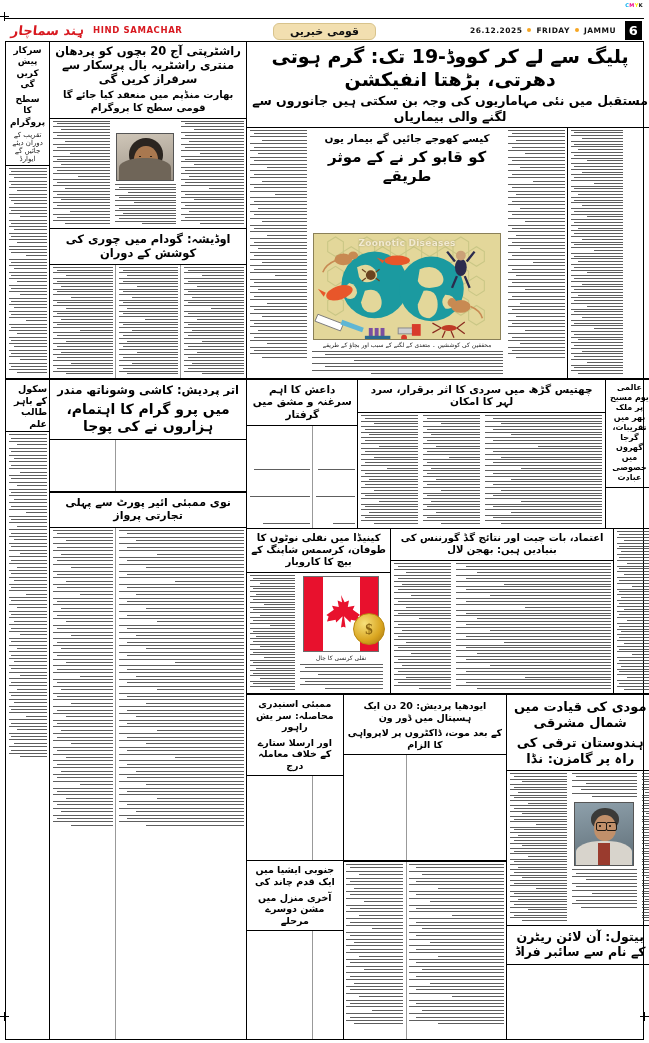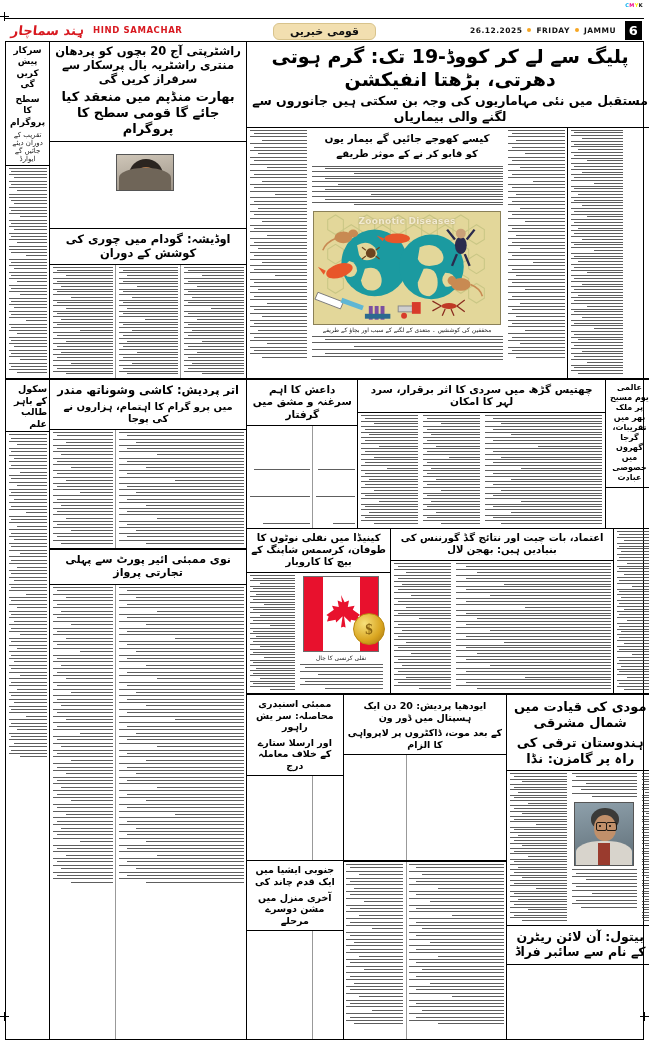--- a/index.html
+++ b/index.html
@@ -290,21 +290,21 @@
             <div class="uline s5"></div>
         </div>
       </div>
     </div>
     <div class="vrule"></div>
 
     <div class="col" style="width:196px">
 
       <div class="stack" style="height:186px">
         <div class="hl hl-md" style="padding-top:3px;font-size:11.5px;line-height:1.2">راشٹرپتی آج 20 بچوں کو پردھان منتری راشٹریہ بال پرسکار سے سرفراز کریں گی</div>
-        <div class="hl hl-sm" style="font-size:13px;padding-top:1px">بھارت منڈپم میں منعقد کیا جائے گا قومی سطح کا پروگرام</div>
+        <div class="hl hl-sm" style="font-size:10px;padding-top:1px">بھارت منڈپم میں منعقد کیا جائے گا قومی سطح کا پروگرام</div>
         <div class="hrule" style="margin-top:2px"></div>
         <div class="row fill">
           <div class="utext ublock" style="width:62px">
             <div class="uline s1"></div>
               <div class="uline s2"></div>
               <div class="uline s1"></div>
               <div class="uline s3"></div>
             <div class="uline s1"></div>
               <div class="uline s2"></div>
               <div class="uline s1"></div>
@@ -543,23 +543,23 @@
               <div class="uline s3"></div>
             <div class="uline s1"></div>
               <div class="uline s2"></div>
               <div class="uline s1"></div>
               <div class="uline s5"></div>
           </div>
         </div>
       </div>
       <div class="hrule2"></div>
 
-      <div class="stack" style="height:168px">
+      <div class="stack" style="height:111px">
         <div class="hl hl-md" style="padding-top:3px;font-size:11.5px">اتر پردیش: کاشی وشوناتھ مندر</div>
-        <div class="hl hl-sm" style="font-size:10px">میں پرو گرام کا اہتمام، ہزاروں نے کی پوجا</div>
+        <div class="hl hl-sm" style="font-size:14px">میں پرو گرام کا اہتمام، ہزاروں نے کی پوجا</div>
         <div class="hrule" style="margin-top:2px"></div>
         <div class="row fill">
           <div class="utext ublock" style="width:65px">
             <div class="uline s1"></div>
               <div class="uline s2"></div>
               <div class="uline s1"></div>
               <div class="uline s4"></div>
             <div class="uline s1"></div>
               <div class="uline s2"></div>
               <div class="uline s1"></div>
@@ -900,21 +900,21 @@
               <div class="uline s1"></div>
               <div class="uline s5"></div>
             <div class="uline s1"></div>
               <div class="uline s2"></div>
               <div class="uline s1"></div>
               <div class="uline s4"></div>
           </div>
 
           <div class="stack" style="width:196px">
             <div class="hl hl-sm" style="font-size:10.5px;padding-top:4px">کیسے کھوجے جائیں گے بیمار یوں</div>
-            <div class="hl hl-sm" style="font-size:10px">کو قابو کر نے کے موثر طریقے</div>
+            <div class="hl hl-sm" style="font-size:15px">کو قابو کر نے کے موثر طریقے</div>
             <div class="utext ublock" style="height:46px;padding-top:3px">
               <div class="uline s1"></div>
                 <div class="uline s2"></div>
                 <div class="uline s1"></div>
                 <div class="uline s4"></div>
               <div class="uline s1"></div>
                 <div class="uline s2"></div>
                 <div class="uline s1"></div>
                 <div class="uline s3"></div>
               <div class="uline s1"></div>

